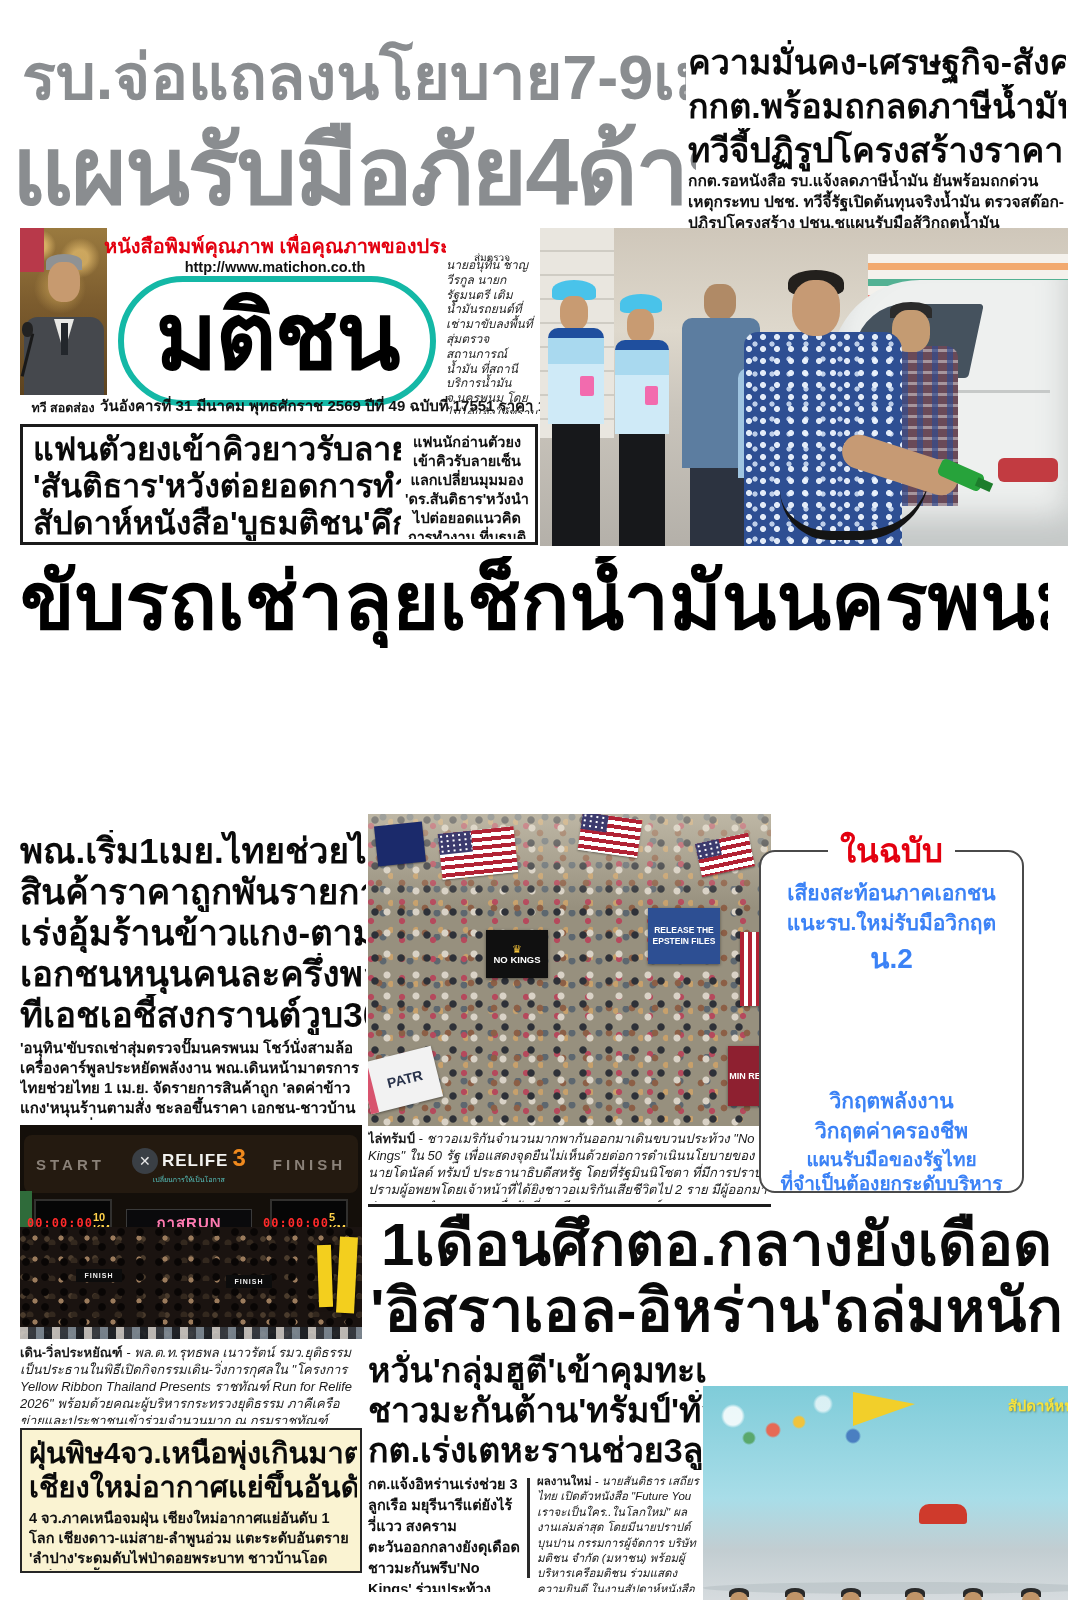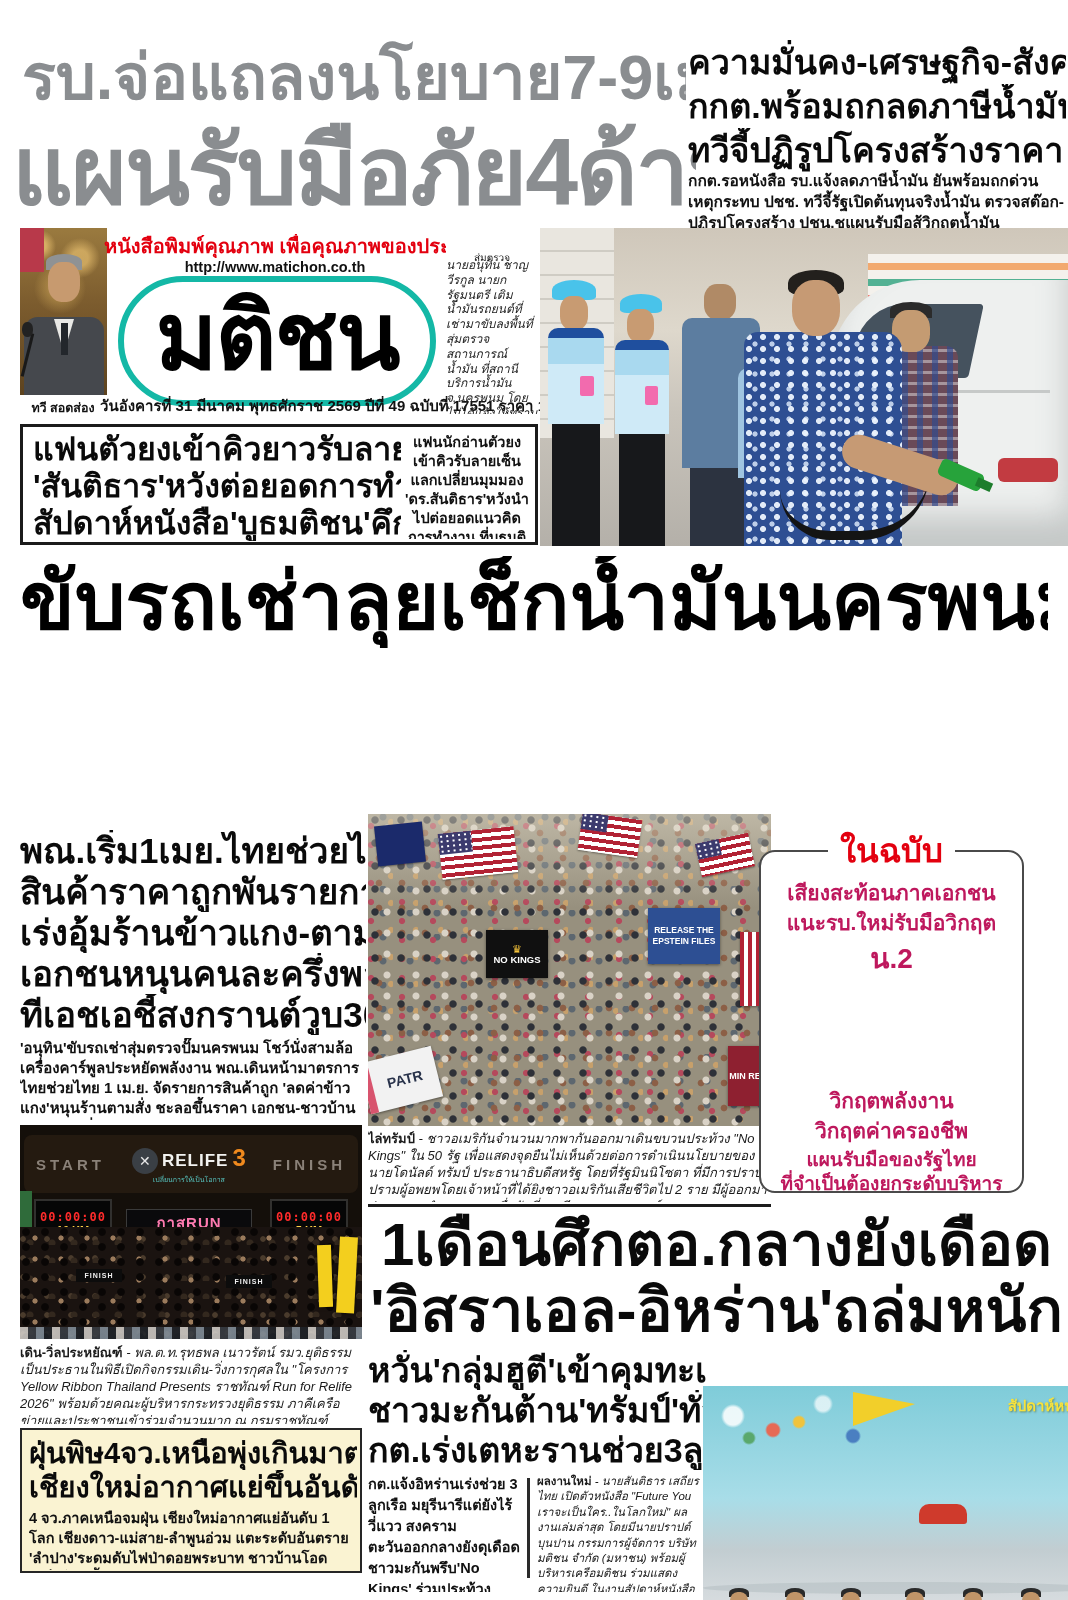--- a/index.html
+++ b/index.html
@@ -89,21 +89,21 @@
   .usflag{position:absolute;background:repeating-linear-gradient(180deg,#b22234 0 4px,#fff 4px 8px);box-shadow:0 1px 2px rgba(0,0,0,.4)}
   .usflag .canton{position:absolute;left:0;top:0;width:44%;height:46%;background:#3c3b6e;
      background-image:radial-gradient(circle at 3px 3px,#fff .9px,transparent 1.4px);background-size:6px 5px}
   .pflag-dark{position:absolute;background:#1b2a6b;box-shadow:0 1px 2px rgba(0,0,0,.4)}
   .psign{position:absolute;display:flex;flex-direction:column;align-items:center;justify-content:center;text-align:center;font-weight:800;box-shadow:0 1px 3px rgba(0,0,0,.45)}
 
   
   .inbox{border:2.5px solid #4a4a4a;border-radius:16px;background:#fff}
   .inbox .ttl{position:absolute;left:0;right:0;top:-20px;text-align:center}
   .inbox .ttl span{display:inline-block;background:#fff;padding:0 12px;font-size:33px;font-weight:900;color:#e3000f;line-height:38px}
-  .inbox .ln{position:absolute;left:0;right:0;text-align:center;font-weight:800;color:#be185d;white-space:nowrap;overflow:hidden}
+  .inbox .ln{position:absolute;left:0;right:0;text-align:center;font-weight:800;color:#3b82f6;white-space:nowrap;overflow:hidden}
   .podium-ph{background:linear-gradient(120deg,#6d86ab,#3c5579 55%,#2e4263);
      background-image:radial-gradient(circle at 10px 8px,rgba(20,30,55,.55) 3px,transparent 4px),
         radial-gradient(circle at 24px 20px,rgba(200,214,235,.4) 2.5px,transparent 3.4px),
         linear-gradient(120deg,#6d86ab,#3c5579 55%,#2e4263);
      background-size:30px 26px,37px 31px,100% 100%}
   .podium-ph .scrib{position:absolute;left:8px;top:10px;width:46px;height:34px;background:#e8e6da;transform:rotate(-6deg);
      background-image:repeating-linear-gradient(0deg,transparent 0 6px,#9a8f80 6px 8px)}
   .podium-ph .sign2{position:absolute;right:5px;top:4px;width:66px;height:28px;background:#dfe7ef;display:flex;align-items:center;justify-content:center;font-size:11px;font-weight:800;color:#d99a27}
   .podium-ph .bluesign{position:absolute;right:5px;top:34px;width:66px;height:22px;background:#28406e;border-radius:3px;
      background-image:radial-gradient(circle at 6px 6px,rgba(160,200,255,.8) 1.4px,transparent 2px);background-size:11px 9px}
@@ -121,21 +121,21 @@
   
   .run{background:#140f0a}
   .run .arch{position:absolute;left:4px;right:4px;top:10px;height:58px;background:#241a10;border-radius:8px;display:flex;align-items:center;justify-content:space-between;padding:0 12px}
   .run .arch .st{font-size:15px;font-weight:800;letter-spacing:4px;color:#8a8178}
   .run .logoX{width:26px;height:26px;border-radius:50%;background:#3a3f45;color:#e8e8e8;display:flex;align-items:center;justify-content:center;font-size:14px;font-weight:900}
   .run .brandwrap{display:flex;flex-direction:column;align-items:center;line-height:1}
   .run .brandrow{display:flex;align-items:baseline;gap:4px}
   .run .brand{font-size:17px;font-weight:900;color:#f2f2f0;letter-spacing:1px}
   .run .bnum{font-size:24px;font-weight:900;color:#f08a1e}
   .run .slogan{font-size:7px;color:#57c5c0;margin-top:2px}
-  .run .clockbox{position:absolute;top:74px;width:78px;height:48px;background:#060606;border:2px solid #31302e;display:flex;flex-direction:column;align-items:center;justify-content:center}
+  .run .clockbox{position:absolute;top:74px;width:78px;height:48px;background:#060606;border:2px solid #31302e;display:flex;flex-direction:row;align-items:center;justify-content:flex-end}
   .run .digits{font-family:"DejaVu Sans Mono","Liberation Mono",monospace;font-size:12px;font-weight:700;color:#ff2b2b;letter-spacing:1px}
   .run .km{font-size:11px;font-weight:800;color:#ffd24a}
   .run .led{position:absolute;left:106px;top:84px;width:126px;height:28px;background:#0a0a0c;border:1px solid #3a3a3a;display:flex;align-items:center;justify-content:center;font-size:15px;font-weight:800;color:#ff7bb0;letter-spacing:1px}
   .run .crowd{position:absolute;left:0;right:0;bottom:0;height:112px;background-color:#1a1310;
      background-image:
        radial-gradient(circle at 6px 5px,#090605 3.4px,transparent 4.4px),
        radial-gradient(circle at 15px 11px,#9b7b5c 2.2px,transparent 3px),
        radial-gradient(circle at 10px 16px,#33281e 3px,transparent 4px),
        radial-gradient(circle at 3px 12px,#4a3b2c 2.4px,transparent 3.2px);
      background-size:19px 15px,26px 21px,22px 18px,24px 19px}

